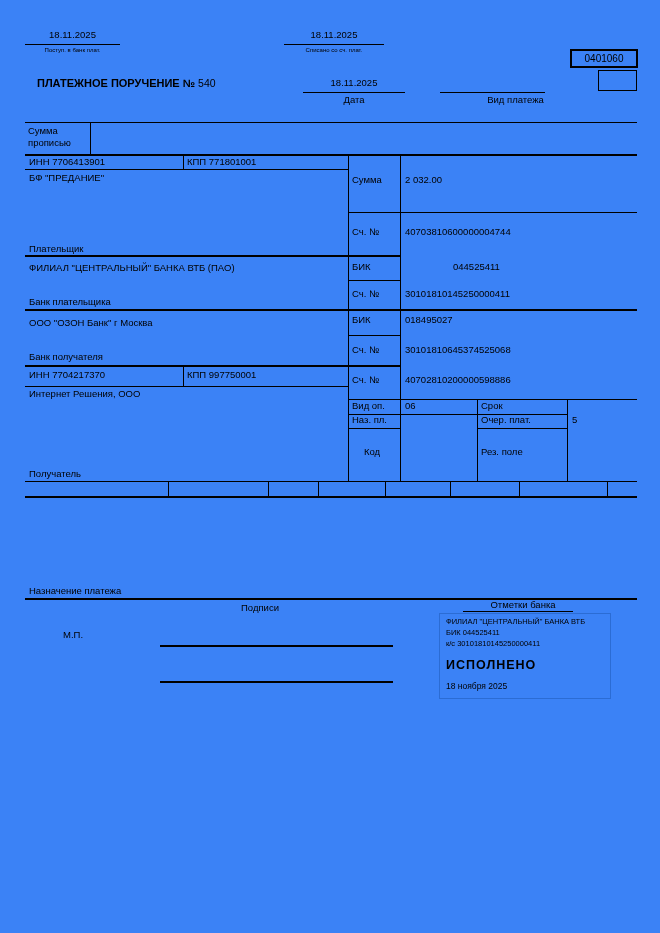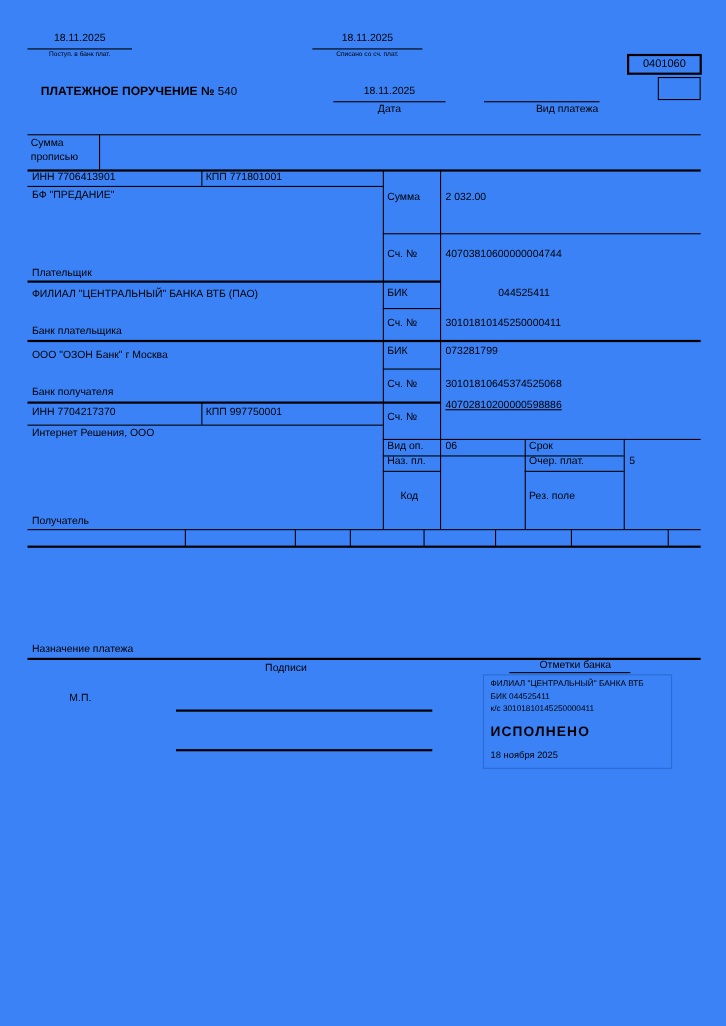--- a/index.html
+++ b/index.html
@@ -76,35 +76,35 @@
   <div class="t" style="left:352px;top:262px;">БИК</div>
   <div class="t" style="left:425px;top:262px;margin-left:28px;">044525411</div>
   <div class="hl" style="left:348px;top:280px;width:52px;"></div>
   <div class="t" style="left:352px;top:289px;">Сч. №</div>
   <div class="t" style="left:405px;top:289px;">30101810145250000411</div>
   <div class="hl2" style="left:25px;top:309px;width:612px;"></div>
 
   <div class="t" style="left:29px;top:318px;">ООО "ОЗОН Банк" г Москва</div>
   <div class="t" style="left:29px;top:352px;">Банк получателя</div>
   <div class="t" style="left:352px;top:315px;">БИК</div>
-  <div class="t" style="left:405px;top:315px;">073281799</div>
+  <div class="t" style="left:405px;top:315px;">018495027</div>
   <div class="hl" style="left:348px;top:335px;width:52px;"></div>
   <div class="t" style="left:352px;top:345px;">Сч. №</div>
   <div class="t" style="left:405px;top:345px;">30101810645374525068</div>
   <div class="hl2" style="left:25px;top:365px;width:375px;"></div>
 
   <div class="vl" style="left:183px;top:366px;height:20px;"></div>
   <div class="t" style="left:29px;top:370px;">ИНН 7704217370</div>
   <div class="t" style="left:187px;top:370px;">КПП 997750001</div>
   <div class="hl" style="left:25px;top:386px;width:323px;"></div>
 
   <div class="t" style="left:29px;top:389px;">Интернет Решения, ООО</div>
   <div class="t" style="left:29px;top:469px;">Получатель</div>
   <div class="t" style="left:352px;top:375px;">Сч. №</div>
-  <div class="t" style="left:405px;top:364px;text-decoration:underline;">40702810200000598886</div>
+  <div class="t" style="left:405px;top:375px;">40702810200000598886</div>
 
   <div class="hl" style="left:348px;top:399px;width:289px;"></div>
   <div class="hl" style="left:348px;top:414px;width:219px;"></div>
   <div class="hl" style="left:348px;top:428px;width:52px;"></div>
   <div class="hl" style="left:477px;top:428px;width:90px;"></div>
   <div class="vl" style="left:477px;top:399px;height:82px;"></div>
   <div class="vl" style="left:567px;top:399px;height:82px;"></div>
   <div class="t" style="left:352px;top:401px;">Вид оп.</div>
   <div class="t" style="left:405px;top:401px;">06</div>
   <div class="t" style="left:481px;top:401px;">Срок</div>

